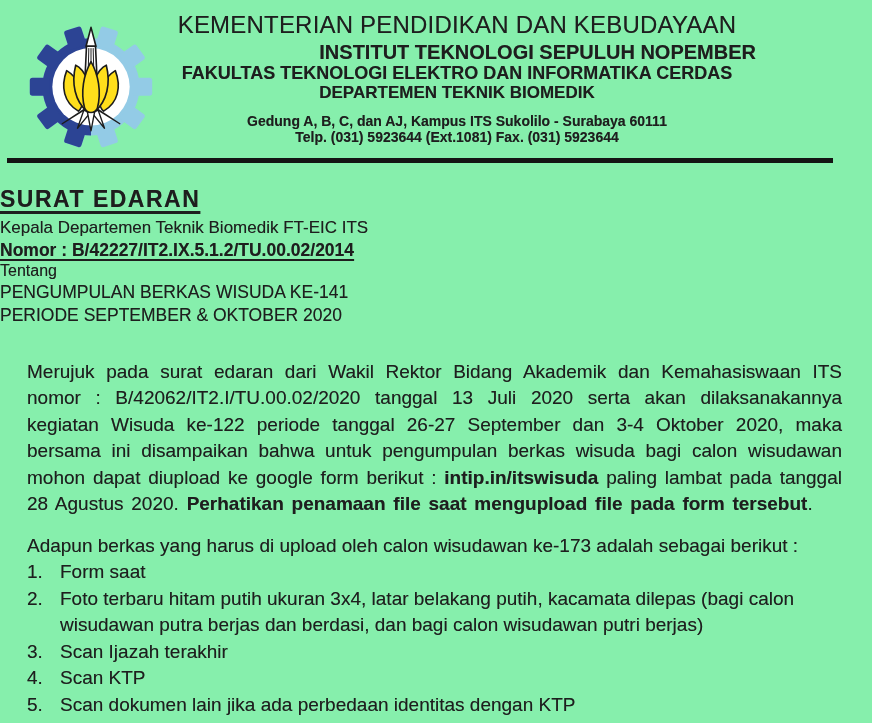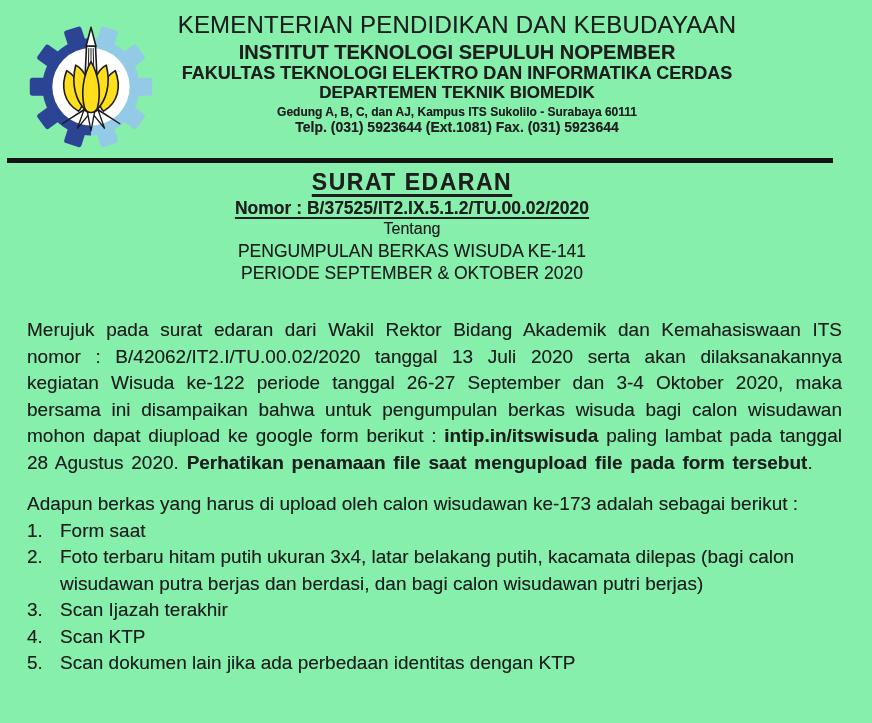--- a/index.html
+++ b/index.html
@@ -7,29 +7,29 @@
     width:872px; height:723px; overflow:hidden; position:relative;
     background:#86efac; color:#1e1e1e;
     font-family:Liberation Sans, sans-serif;
     text-shadow:0 0 0.6px rgba(25,25,25,0.45);
   }
   
   .letterhead { display:flex; padding:12px 24px 0 28px; }
   .logo-box { flex:0 0 130px; padding-top:10px; }
   .head-text { flex:1; text-align:center; padding-right:92px; line-height:1.12; }
   .h1 { font-size:24px; letter-spacing:0.2px; white-space:nowrap; }
-  .h2 { font-size:20px; font-weight:bold; margin-top:2px; white-space:nowrap; }
+  .h2 { font-size:20px; font-weight:bold; margin-top:2px; white-space:nowrap;text-align:right; }
   .h3 { font-size:18px; font-weight:bold; white-space:nowrap; }
   .h4 { font-size:17px; font-weight:bold; }
-  .h5 { font-size:12px; font-weight:bold; margin-top:4px; }
+  .h5 { font-size:14px; font-weight:bold; margin-top:12px; }
   .h6 { font-size:14px; font-weight:bold; }
   .h7 { font-size:14px; font-weight:bold; }
   .rule { height:5px; background:#141414; margin:6px 39px 0 7px; }
   
-  .title-block { text-align:center; padding-right:48px; margin-top:5px; line-height:1.27; }
+  .title-block { padding-right:48px; margin-top:22px; line-height:1.27; }
   .letter-title {
     font-size:23px; font-weight:bold; letter-spacing:1.5px;
     text-decoration:underline; text-decoration-thickness:3px; text-underline-offset:4px;
   }
   .issuer  { font-size:17px; margin-top:3px; }
   .number  { font-size:17.5px; font-weight:bold;
              text-decoration:underline; text-decoration-thickness:2px; text-underline-offset:3px; }
   .tentang { font-size:16px; }
   .subject { font-size:17.5px; }
   
@@ -103,21 +103,22 @@
       <div class="h4">DEPARTEMEN TEKNIK BIOMEDIK</div>
       <div class="h5">Gedung A, B, C, dan AJ, Kampus ITS Sukolilo - Surabaya 60111</div>
       <div class="h6">Telp. (031) 5923644 (Ext.1081) Fax. (031) 5923644</div>
     </div>
   </header>
 
   <div class="rule"></div>
 
   <section class="title-block">
     <div class="letter-title">SURAT EDARAN</div>
-    <div class="number">Nomor : B/37525/IT2.IX.5.1.2/TU.00.02/2020</div>
+    <div class="issuer">Kepala Departemen Teknik Biomedik FT-EIC ITS</div>
+    <div class="number">Nomor : B/42227/IT2.IX.5.1.2/TU.00.02/2014</div>
     <div class="tentang">Tentang</div>
     <div class="subject">PENGUMPULAN BERKAS WISUDA KE-141</div>
     <div class="subject">PERIODE SEPTEMBER &amp; OKTOBER 2020</div>
   </section>
 
   <section class="body-section">
     <p class="para"><span>Merujuk pada surat edaran dari Wakil Rektor Bidang Akademik dan Kemahasiswaan ITS nomor : B/42062/IT2.I/TU.00.02/2020 tanggal 13 Juli 2020 serta akan dilaksanakannya kegiatan Wisuda ke-122 periode tanggal 26-27 September dan 3-4 Oktober 2020, maka bersama ini disampaikan bahwa untuk pengumpulan berkas wisuda bagi calon wisudawan mohon dapat diupload ke google form berikut : </span><b>intip.in/itswisuda</b><span> paling lambat pada tanggal 28 Agustus 2020. </span><b>Perhatikan penamaan file saat mengupload file pada form tersebut</b><span>.</span></p>
 
     <p class="list-intro">Adapun berkas yang harus di upload oleh calon wisudawan ke-173 adalah sebagai berikut :</p>
 

